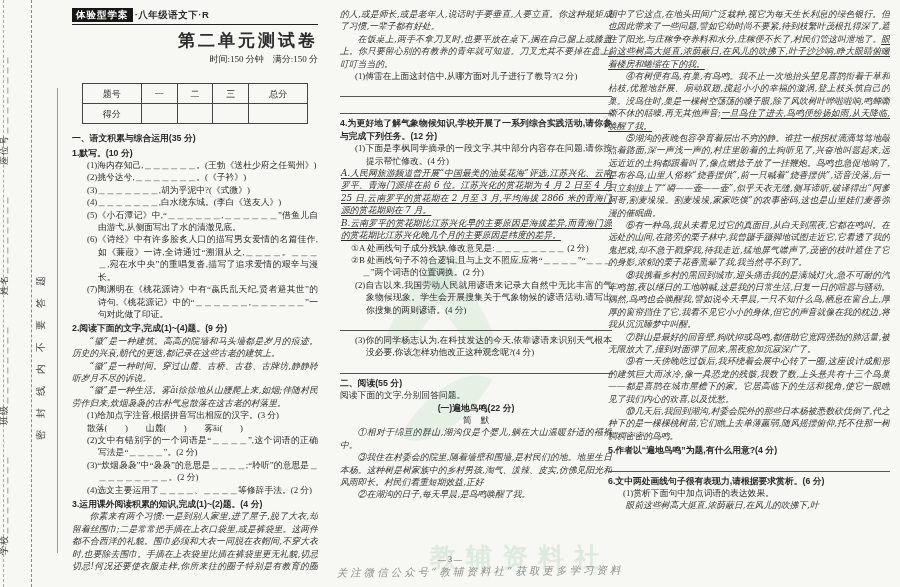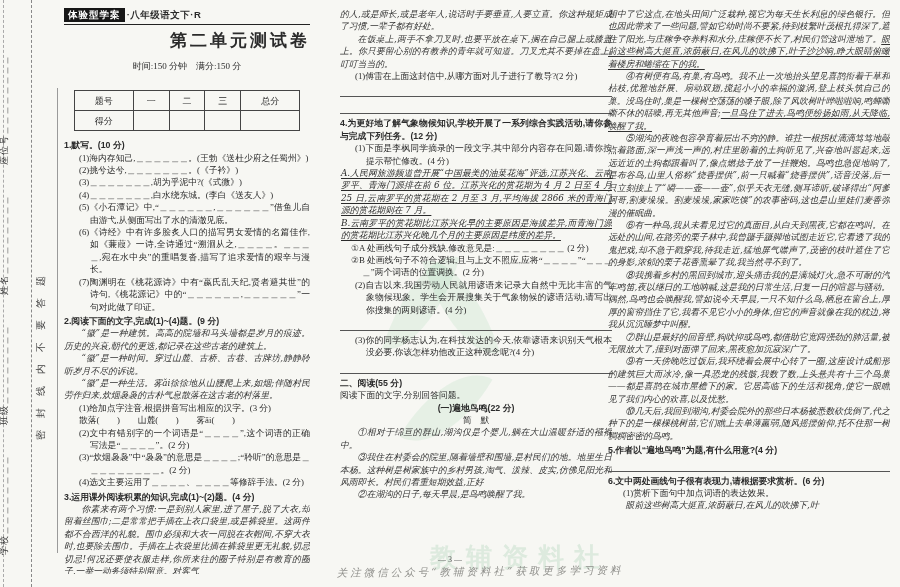--- a/index.html
+++ b/index.html
@@ -20,21 +20,21 @@
   }
   .seal-text{
     position:absolute;left:34px;top:440px;width:300px;
     transform:rotate(-90deg);transform-origin:left top;
     font-size:10px;letter-spacing:12px;color:#444;white-space:nowrap;
     font-family:"Liberation Sans",sans-serif;
   }
   
   .col{position:absolute;top:8px;height:566px;overflow:hidden;
        font-size:8.8px;line-height:12.4px;text-align:justify;}
-  #col1{left:64px;width:246px;}
+  #col1{left:72px;width:246px;}
   #col2{left:340px;width:272px;}
   #col3{left:608px;width:282px;}
   .hei{font-weight:bold;font-family:"Liberation Sans",sans-serif;}
   .qhead{font-weight:bold;font-family:"Liberation Sans",sans-serif;margin-top:2px;}
   .item{padding-left:26px;text-indent:-11px;}
   .sub{padding-left:22px;text-indent:-11px;}
   .passage{font-style:italic;font-family:"DejaVu Serif",serif;text-indent:2em;color:#333;}
   .passage-cont{font-style:italic;font-family:"DejaVu Serif",serif;color:#333;}
   .ul{text-decoration:underline;text-underline-offset:2px;}
   .ulblock{margin-left:1px;text-decoration:underline;text-underline-offset:2px;
@@ -42,21 +42,21 @@
   .ansline{border-bottom:0.8px solid #555;height:13px;margin:1px 0 3px 0;}
   .center{text-align:center;}
   
   .badge-row{border-bottom:1.5px solid #222;padding-bottom:2px;margin-bottom:4px;}
   .badge{display:inline-block;background:#171717;color:#fff;font-weight:bold;
          font-size:9.5px;padding:1px 4px;letter-spacing:1px;
          font-family:"Liberation Sans",sans-serif;}
   .edition{font-weight:bold;font-size:9.5px;letter-spacing:0.5px;
            font-family:"Liberation Sans",sans-serif;}
   .paper-title{text-align:right;font-size:17px;font-weight:bold;letter-spacing:3px;margin-top:10px;}
-  .paper-meta{text-align:center;font-size:9px;margin:12px 0 6px;}
+  .paper-meta{text-align:right;font-size:9px;margin:5px 0 6px;}
   table.score{border-collapse:collapse;margin:18px auto 8px;width:92%;}
   table.score td{border:1px solid #444;height:19px;text-align:center;font-size:9px;padding:0 2px;}
   
   .pageno{position:absolute;left:0;right:0;top:555px;text-align:center;font-size:8px;color:#555;}
   .footer-note{
     position:absolute;left:200px;width:560px;top:565px;text-align:center;
     font-size:10.5px;letter-spacing:3px;color:#8f8f8b;font-style:italic;
     transform:rotate(-0.6deg);font-family:"DejaVu Serif",serif;
   }
   .wm-text{
@@ -103,20 +103,21 @@
     <tr>
       <td>得分</td>
       <td></td>
       <td></td>
       <td></td>
       <td></td>
     </tr>
   </tbody>
     </table>
 
+  <div class="hei">一、语文积累与综合运用(35 分)</div>
   <div class="qhead">1.默写。(10 分)</div>
   <div>
       <div class="item">(1)海内存知己,＿＿＿＿＿＿。(王勃《送杜少府之任蜀州》)</div>
       <div class="item">(2)挑兮达兮,＿＿＿＿＿＿＿。(《子衿》)</div>
       <div class="item">(3)＿＿＿＿＿＿＿,胡为乎泥中?(《式微》)</div>
       <div class="item">(4)＿＿＿＿＿＿＿,白水绕东城。(李白《送友人》)</div>
       <div class="item">(5)《小石潭记》中,“＿＿＿＿＿＿,＿＿＿＿＿＿”借鱼儿自由游弋,从侧面写出了水的清澈见底。</div>
       <div class="item">(6)《诗经》中有许多脍炙人口的描写男女爱情的名篇佳作,如《蒹葭》一诗,全诗通过“溯洄从之,＿＿＿＿。＿＿＿＿,宛在水中央”的重唱复沓,描写了追求爱情的艰辛与漫长。</div>
       <div class="item">(7)陶渊明在《桃花源诗》中有“嬴氏乱天纪,贤者避其世”的诗句,《桃花源记》中的“＿＿＿＿＿＿,＿＿＿＿＿＿”一句对此做了印证。</div>
     </div>

